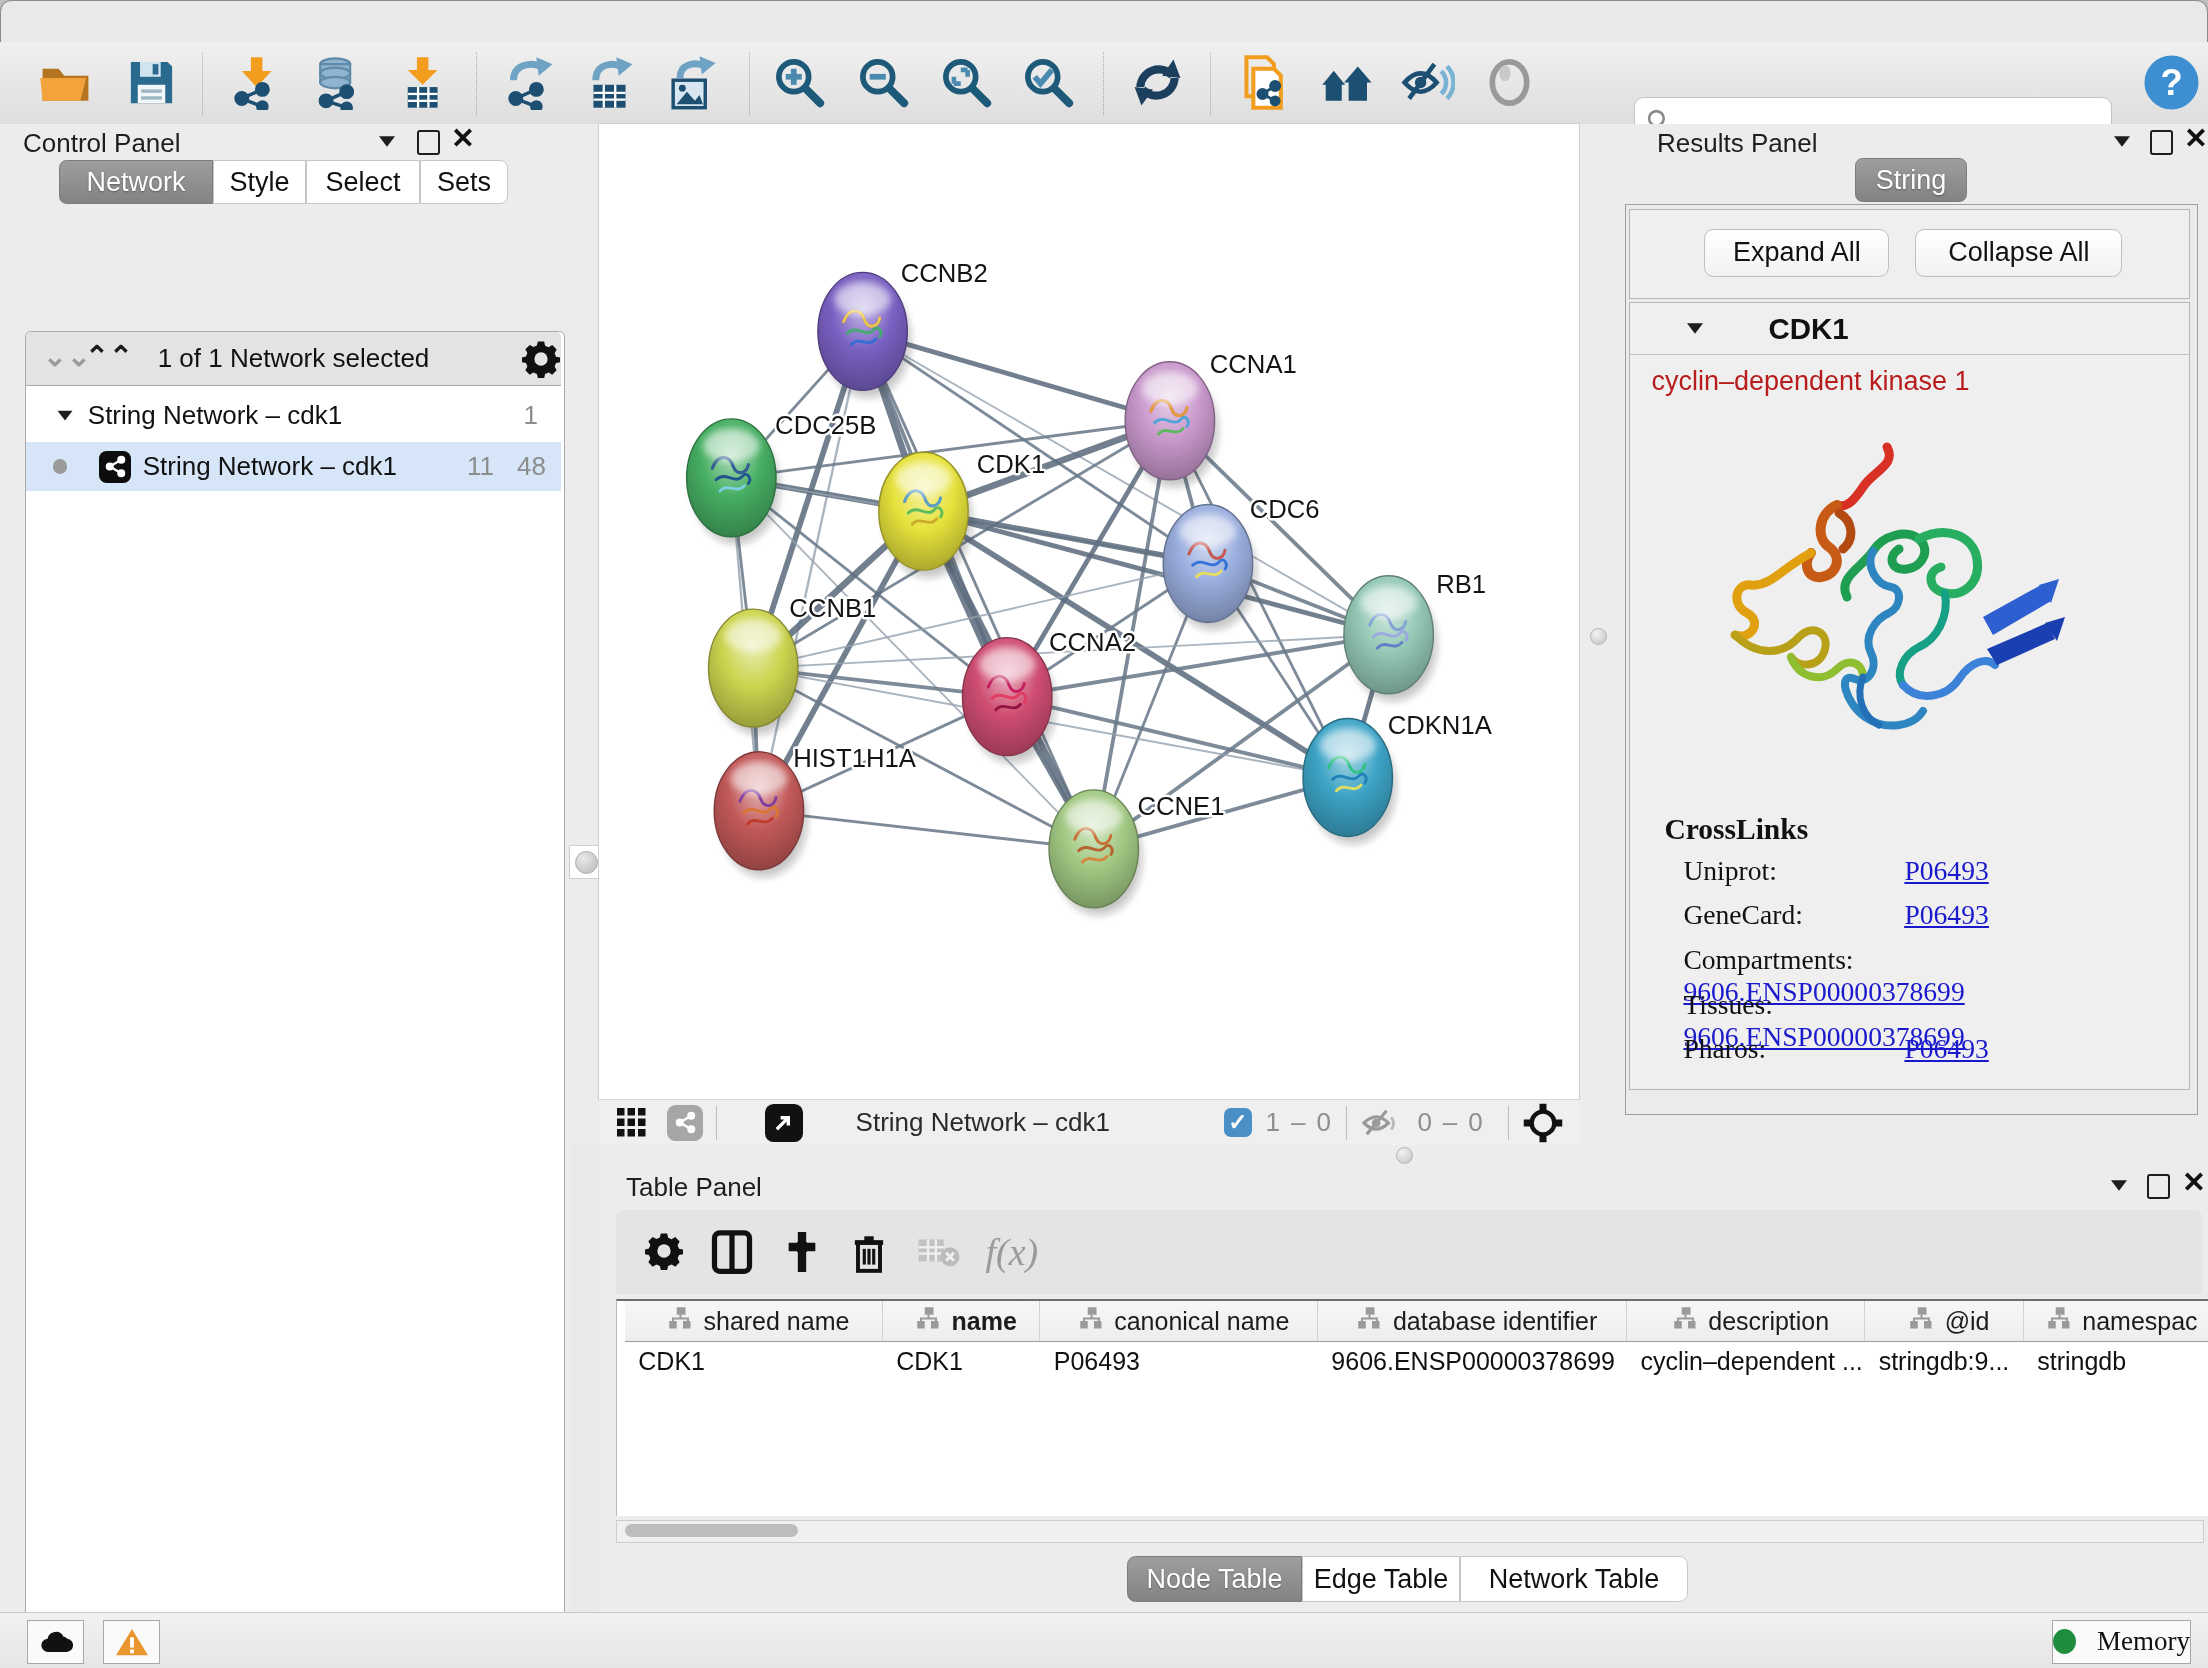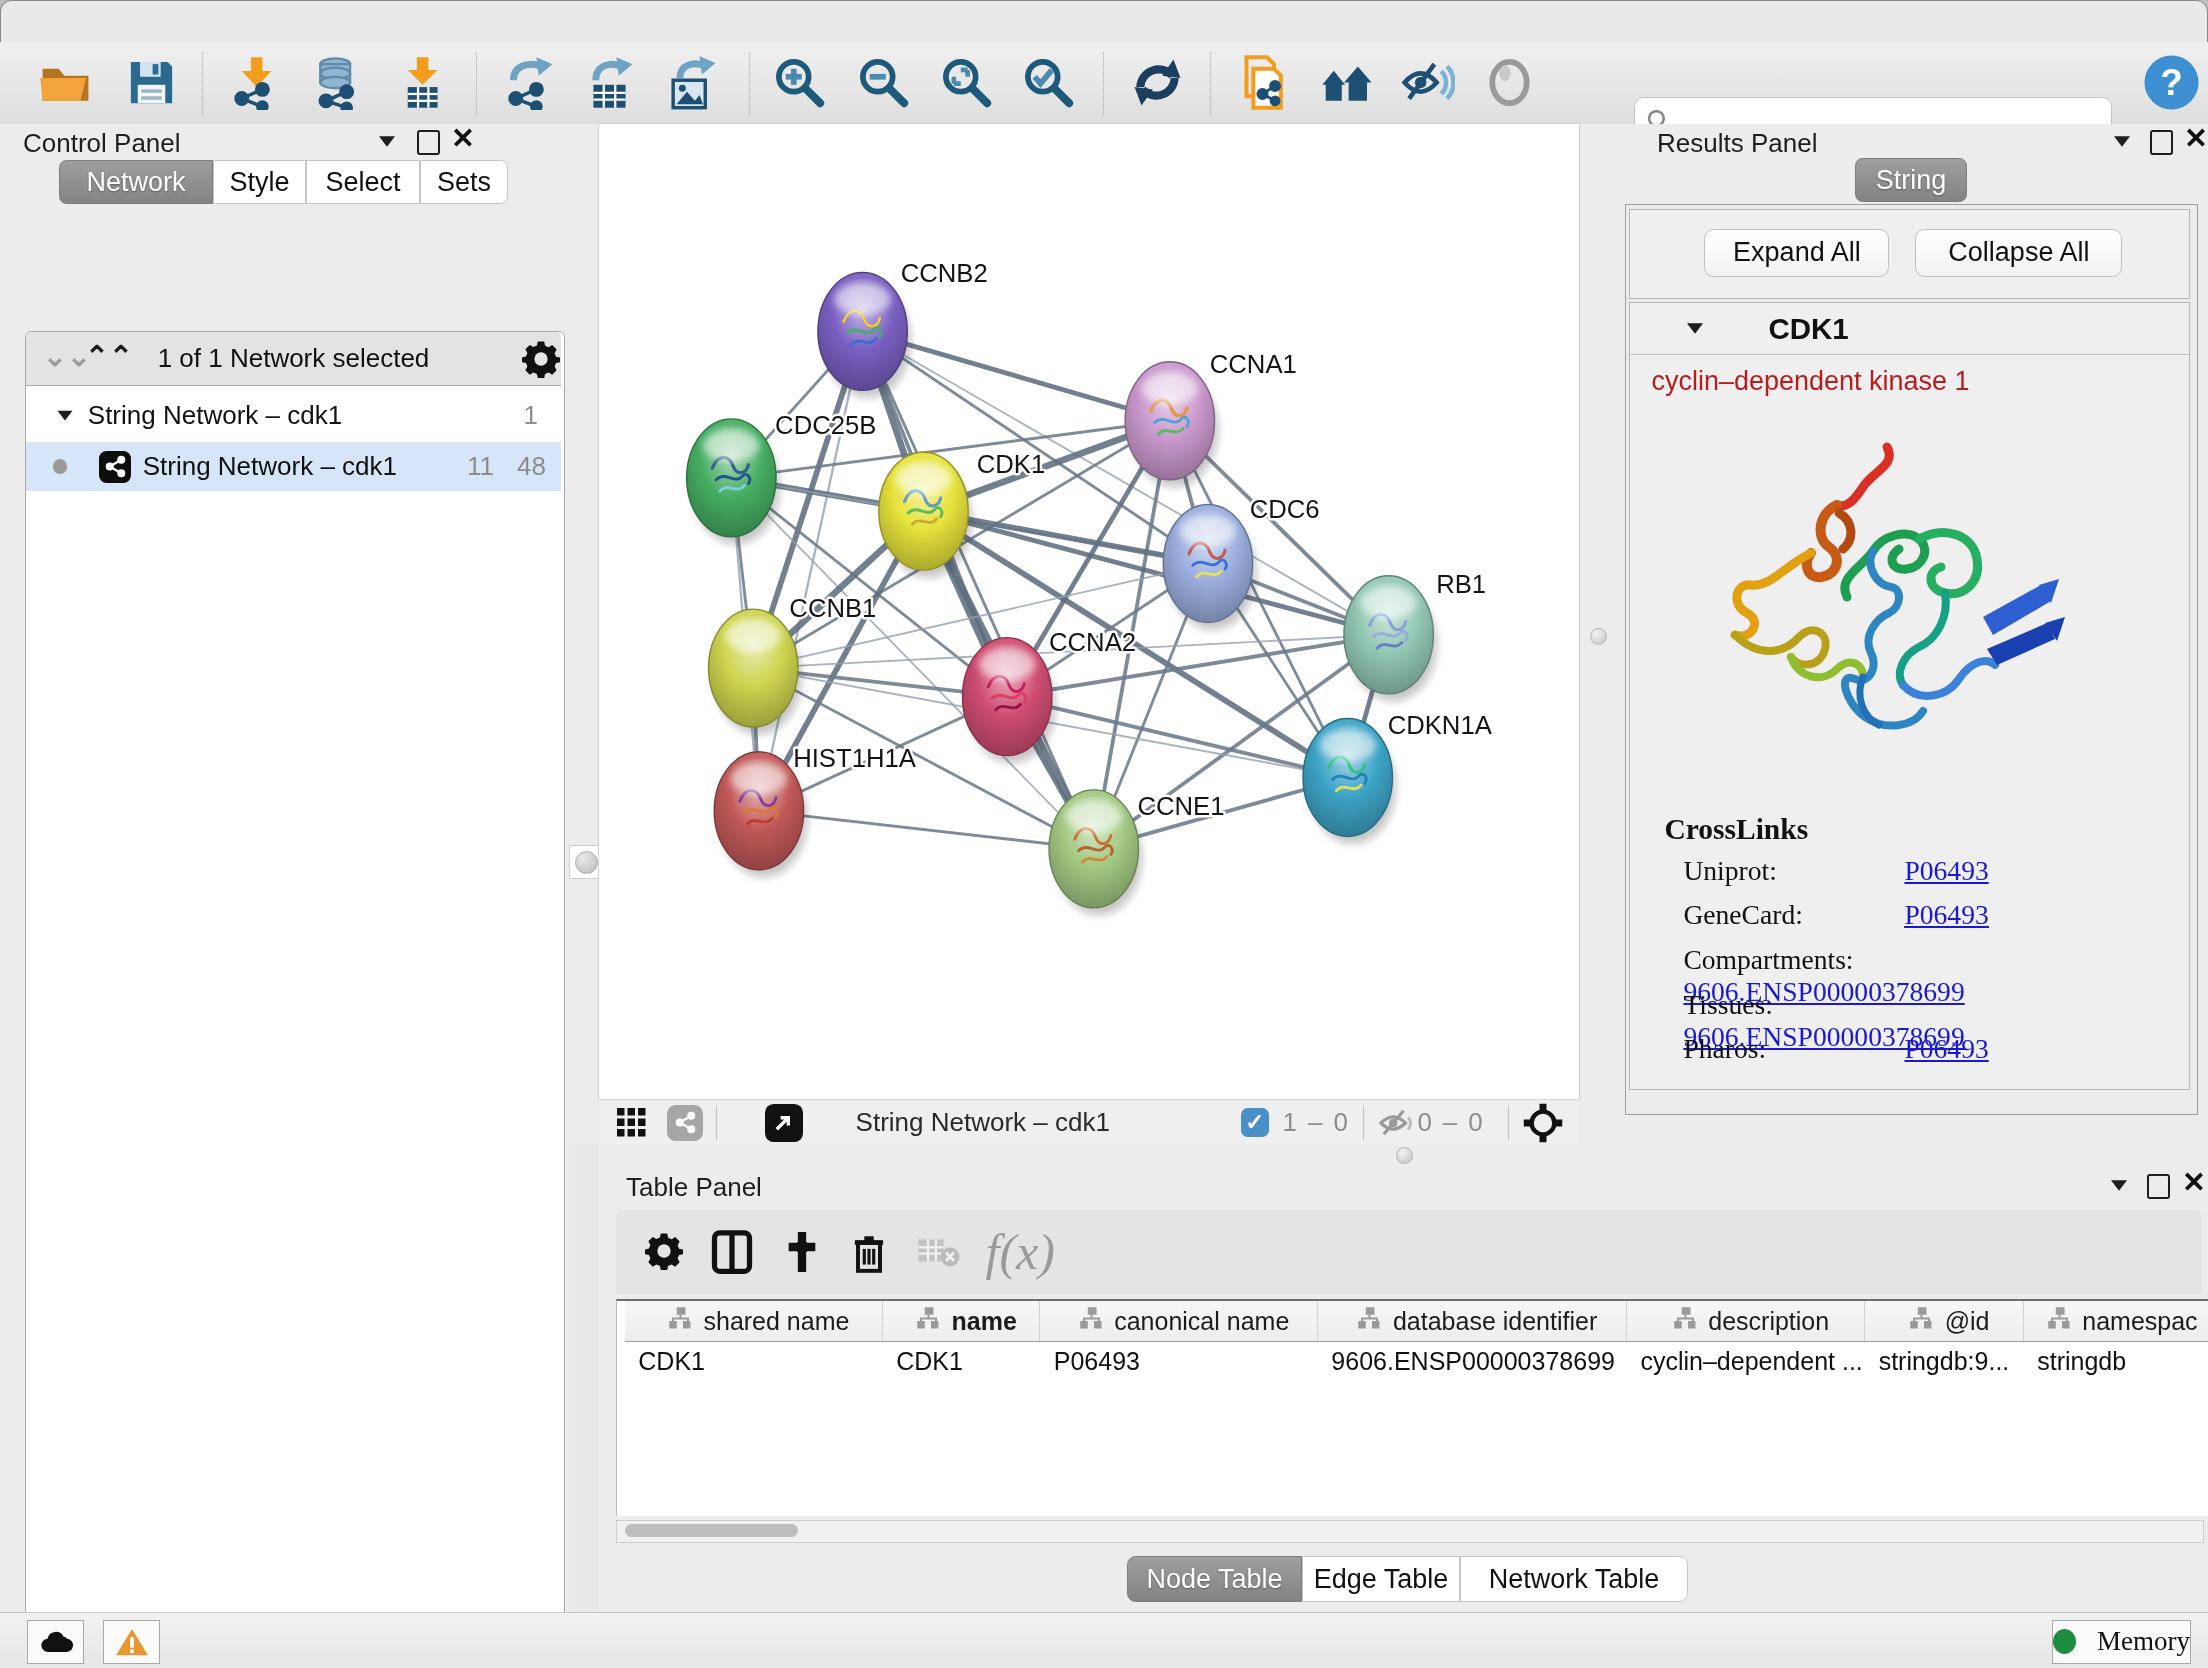--- a/index.html
+++ b/index.html
@@ -70,21 +70,21 @@
   .cl-row{position:absolute;left:53px;width:495px;font-family:"Liberation Serif",serif;font-size:27.6px;}
   .cl-label{color:#111;display:inline-block;width:221px;}
   .cl-link{color:#1a1acc;text-decoration:underline;cursor:pointer;}
   #rp-hscroll{left:3.8px;top:888px;width:559px;height:17px;background:#e2e2e2;border-top:1px solid #cfcfcf;}
   #rp-hthumb{left:1.9px;top:1.9px;width:82px;height:12.4px;background:#c4c4c4;border-radius:6.7px;}
   
   #table-panel{left:599px;top:1166px;width:1609px;height:446px;background:#ececec;}
   #tp-toolbar{left:17px;top:44px;width:1586px;height:84px;background:#e4e4e4;border-radius:7.6px 7.6px 0 0;
     display:flex;align-items:center;}
   .tpicon{margin-left:28.5px;cursor:pointer;}
-  #fx{font-family:"Liberation Serif",serif;font-style:italic;font-size:50px;color:#9a9a9a;margin-left:25px;}
+  #fx{font-family:"Liberation Serif",serif;font-style:italic;font-size:38px;color:#9a9a9a;margin-left:25px;}
   #tp-table{left:17px;top:133px;width:1586px;height:215px;background:#fff;border-top:2.9px solid #6e6e6e;
     border-left:1px solid #bbb;border-right:1px solid #bbb;overflow:hidden;padding-left:8px;}
   #tp-header{display:flex;height:40px;background:linear-gradient(#f7f7f7,#ededed);border-bottom:1px solid #9a9a9a;}
   .th{display:flex;align-items:center;font-size:25px;color:#1c1c1c;border-right:1px solid #d2d2d2;
     box-sizing:border-box;padding-left:9.5px;gap:9.5px;justify-content:center;}
   #tp-row{display:flex;height:38px;background:#fff;}
   .td{font-size:25px;color:#111;box-sizing:border-box;padding-left:13.3px;display:flex;align-items:center;
     white-space:nowrap;overflow:hidden;}
   #tp-hscroll{left:17px;top:354px;width:1586px;height:21px;background:#f0f0f0;border:1px solid #cdcdcd;}
   #tp-hthumb{left:7.6px;top:2.9px;width:173px;height:13.3px;background:#bdbdbd;border-radius:7.6px;}
@@ -584,21 +584,21 @@
     <span class="ns-num" style="margin-left:13.3px">1 – 0</span>
     <span class="ns-sep"></span>
     <span style="display:flex">
         <svg width="38" height="32" viewBox="0 0 40 34">
           <path d="M4 17 Q 17 4 30 17 Q 17 30 4 17 Z" fill="none" stroke="#9a9a9a" stroke-width="3.4"></path>
           <circle cx="17" cy="17" r="4.6" fill="#9a9a9a"></circle>
           <line x1="7" y1="29" x2="28" y2="4" stroke="#9a9a9a" stroke-width="3.4"></line>
           <path d="M33 11 a10 10 0 0 1 0 13" stroke="#b9b9b9" stroke-width="3" fill="none"></path>
         </svg>
       </span>
-    <span class="ns-num" style="margin-left:2px">0 – 0</span>
+    <span class="ns-num" style="margin-left:19px">0 – 0</span>
     <span class="ns-sep" style="margin-left:23px"></span>
     <svg width="42" height="42" viewBox="0 0 48 48" style="margin-right:15px">
       <circle cx="24" cy="24" r="13" stroke="#111" stroke-width="5" fill="none"></circle>
       <g fill="#111">
           <rect x="20" y="2" width="8" height="9"></rect>
           <rect x="20" y="37" width="8" height="9"></rect>
       <rect x="2" y="20" width="9" height="8"></rect>
           <rect x="37" y="20" width="9" height="8"></rect>
         </g>
     </svg>

